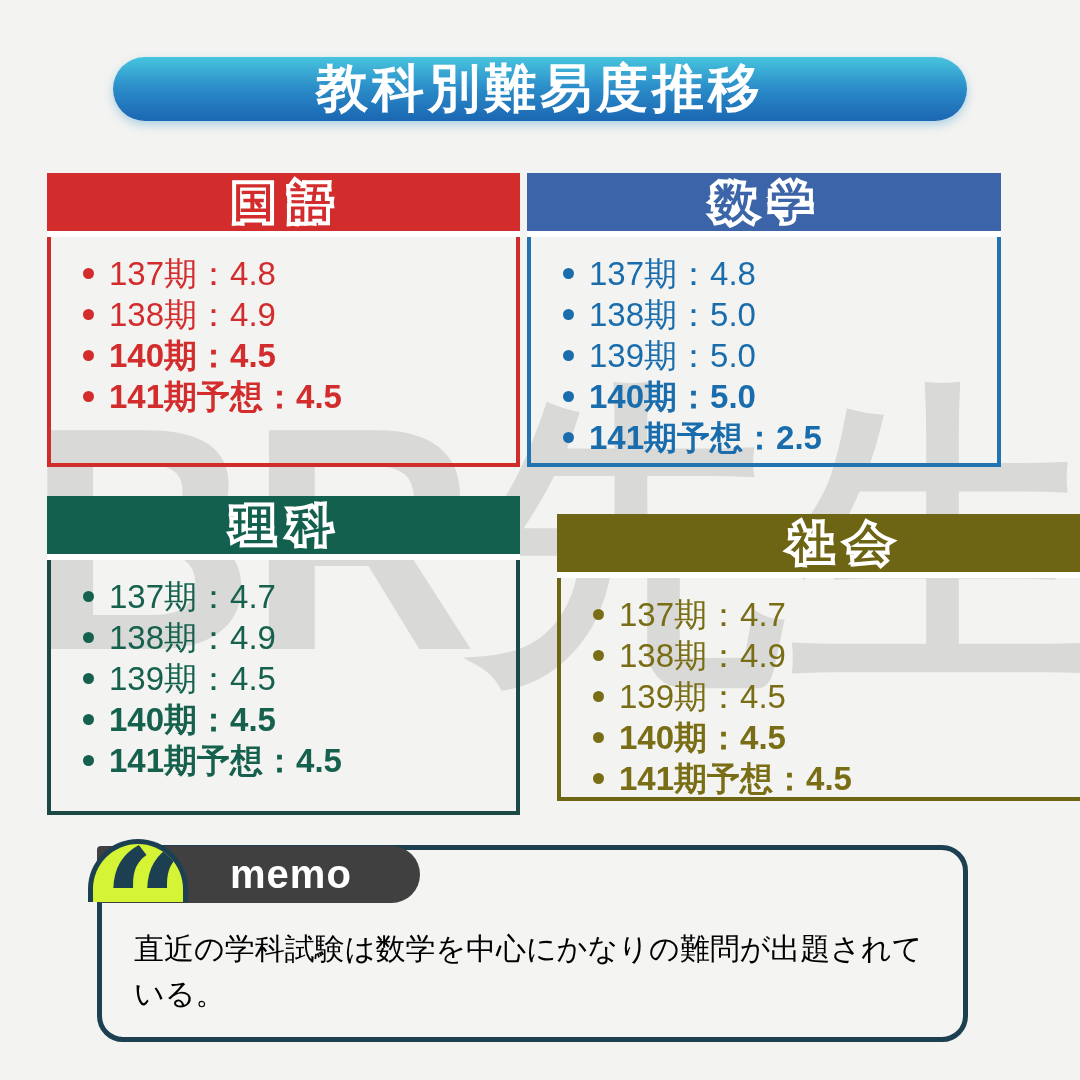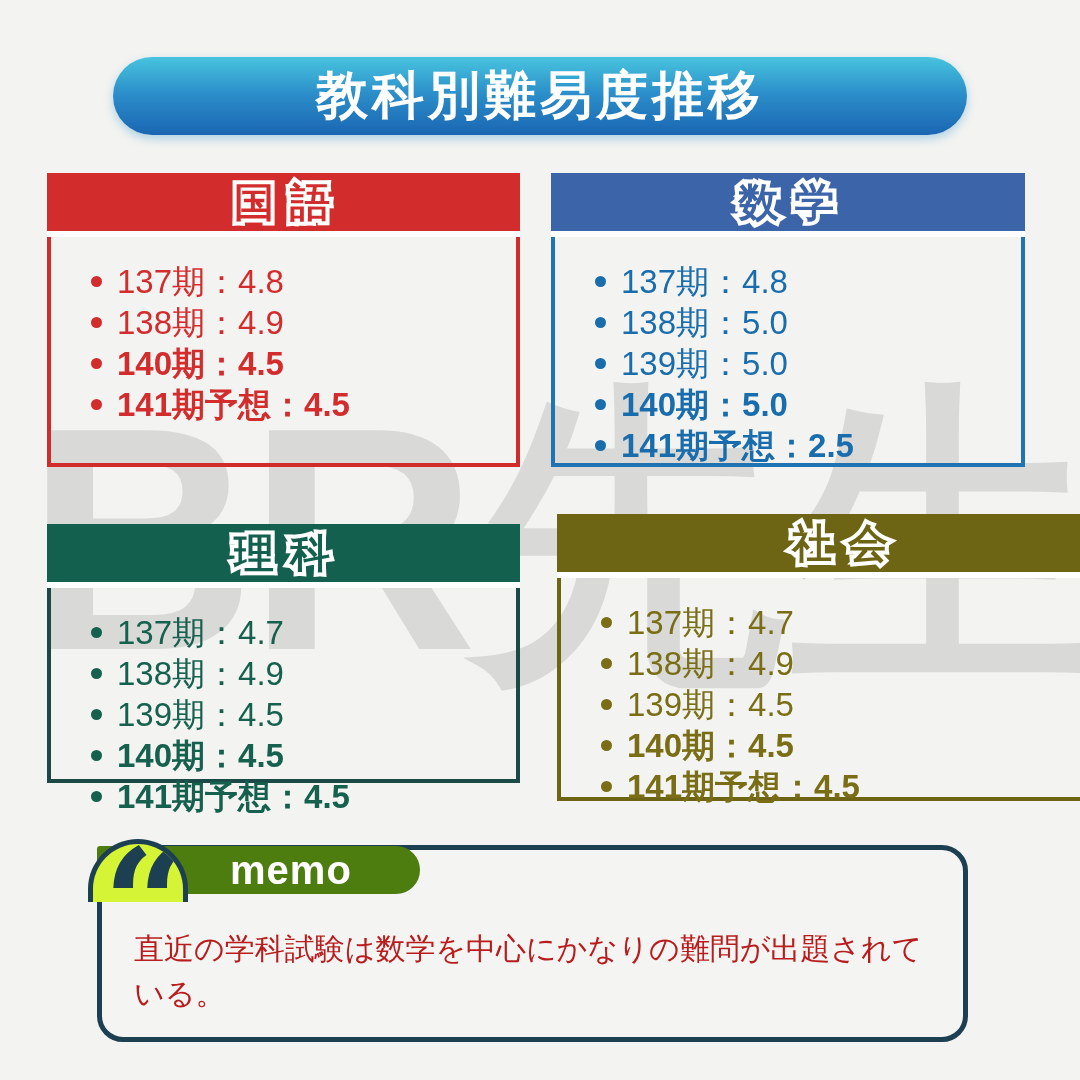--- a/index.html
+++ b/index.html
@@ -12,76 +12,75 @@
 
   
   .watermark{
     position:absolute;left:26px;top:380px;z-index:1;
     font-size:318px;font-weight:800;line-height:1;letter-spacing:-8px;
     color:#d9d9d7;white-space:nowrap;user-select:none;
   }
 
   
   .title-pill{
-    position:absolute;left:113px;top:57px;width:854px;height:78px;z-index:2;
+    position:absolute;left:113px;top:57px;width:854px;height:64px;z-index:2;
     border-radius:45px;
     background:linear-gradient(180deg,#47c4de 0%,#2b8dc9 48%,#1a66b2 100%);
     box-shadow:0 4px 10px rgba(70,160,210,.40);
     display:flex;align-items:center;justify-content:center;
   }
   .title-pill span{
     font-family:"DejaVu Serif","Liberation Serif",serif;
     font-size:52px;font-weight:700;color:#ffffff;letter-spacing:4px;
   }
 
   
   .card{position:absolute;z-index:2;box-sizing:border-box;}
   .card:nth-of-type(1){left:47px; top:173px;width:473px;height:294px;}
-  .card:nth-of-type(2){left:551px;top:173px;width:474px;height:294px;}
-  .card:nth-of-type(3){left:47px; top:524px;width:473px;height:259px;}
+  .card:nth-of-type(2){left:527px;top:173px;width:474px;height:294px;}
+  .card:nth-of-type(3){left:47px; top:496px;width:473px;height:319px;}
   .card:nth-of-type(4){left:557px;top:514px;width:569px;height:287px;}
   .card-header{
     height:58px;background:var(--hdr);
     border-bottom:6px solid #ffffff;
     display:flex;align-items:center;justify-content:center;
   }
   .subject-label{
     font-size:40px;font-weight:800;letter-spacing:3px;
     color:var(--hdr);
     -webkit-text-stroke:8px #ffffff;
     paint-order:stroke fill;
-    font-family:Liberation Serif, serif;
   }
   .card-body{
     box-sizing:border-box;
     height:calc(100% - 64px);
     border:4px solid var(--bd);border-top:none;
     background:transparent;
     padding-top:12px;
   }
-  .items{list-style:none;margin:16px;padding:0;text-align:center;}
+  .items{list-style:none;margin:8px;padding:0;text-align:center;}
   .item{display:flex;align-items:center;margin:0 0 8px 0;height:33px;}
   .bullet{
     flex:none;width:11px;height:11px;border-radius:50%;
     background:var(--txt);margin:0 15px 0 24px;
   }
   .item-text{font-size:33px;line-height:33px;color:var(--txt);}
   .item.bold .item-text{font-weight:700;}
 
   
   .memo-box{
     position:absolute;left:97px;top:845px;width:871px;height:197px;z-index:2;
     box-sizing:border-box;border:5px solid #1c4052;border-radius:26px;
     background:#f4f4f3;
     padding:76px 30px 0 32px;
   }
-  .memo-line{margin:0;font-size:30px;line-height:45px;color:#b91c1c;}
+  .memo-line{margin:0;font-size:30px;line-height:45px;color:#000000;}
   .memo-tab{
-    position:absolute;left:97px;top:846px;width:323px;height:48px;z-index:3;
-    background:#4d7c0f;border-radius:4px 30px 30px 4px;
+    position:absolute;left:97px;top:846px;width:323px;height:57px;z-index:3;
+    background:#404040;border-radius:4px 30px 30px 4px;
     box-sizing:border-box;display:flex;align-items:center;
     padding-left:133px;
   }
   .memo-tab span{font-size:40px;font-weight:700;color:#ffffff;letter-spacing:1px;}
   .memo-dome{
     position:absolute;left:88px;top:839px;width:100px;height:63px;z-index:4;
     box-sizing:border-box;background:#d5f435;
     border:5px solid #1c4052;border-bottom:none;
     border-radius:100px 100px 0 0;
     overflow:hidden;

